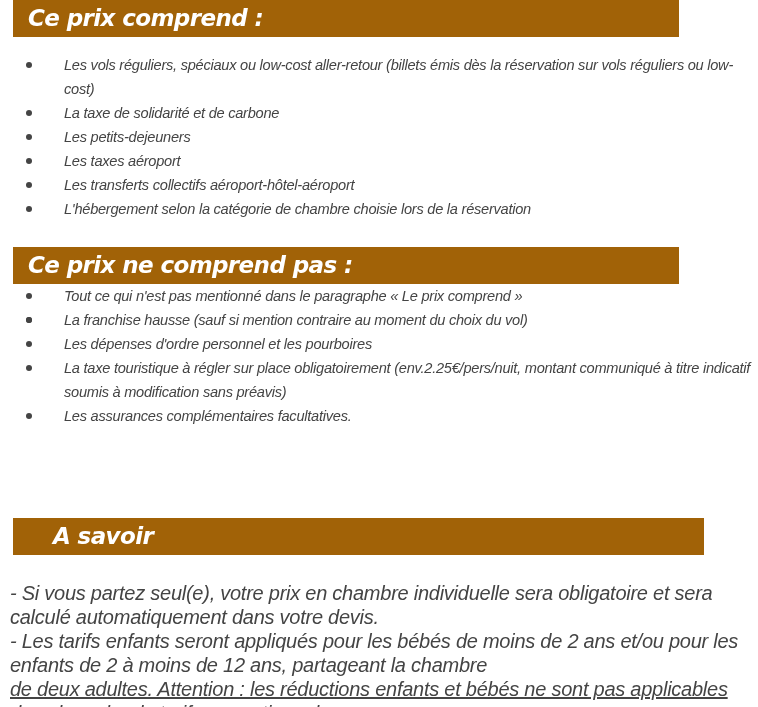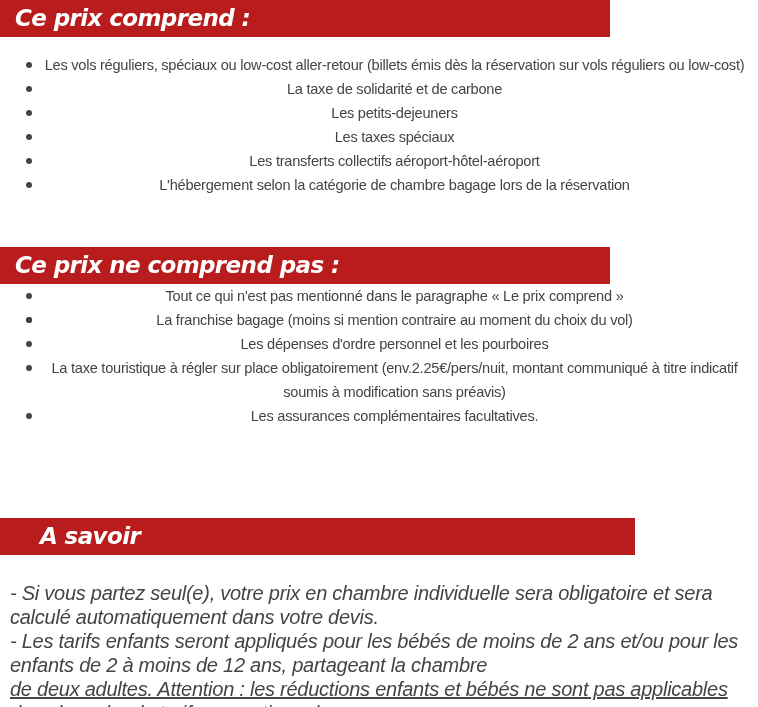--- a/index.html
+++ b/index.html
@@ -2,38 +2,38 @@
 <html><head>
 <meta charset="utf-8">
 <style>
   html, body { margin: 0; padding: 0; background: #ffffff; }
   body {
     width: 758px; height: 707px; overflow: hidden; position: relative;
     font-family: "Liberation Sans", sans-serif;
     color: #444444;
   }
   .section-header {
-    position: absolute; left: 0; width: 610px; height: 37px;
-    background: #b91c1c;
+    position: absolute; left: 13px; width: 666px; height: 37px;
+    background: #a16207;
   }
   .section-header h2 {
     margin: 0; padding: 0 0 0 15px;
     font-family: "DejaVu Sans", sans-serif;
     font-style: italic; font-weight: bold;
     font-size: 23px; line-height: 37px; color: #ffffff;
     letter-spacing: -0.6px;
   }
   ul.items {
     position: absolute; left: 0; margin: 0; padding: 0; list-style: none;
     width: 758px;
   }
   ul.items li {
-    position: relative; padding-left: 35px; padding-right: 4px;
-    font-size: 14.6px; line-height: 24px;
-    letter-spacing: -0.25px; color: #444444; text-align: center;
+    position: relative; padding-left: 64px; padding-right: 4px;
+    font-style: italic; font-size: 14.6px; line-height: 24px;
+    letter-spacing: -0.25px; color: #444444;
   }
   ul.items li .bullet {
     position: absolute; left: 26px; top: 9px;
     width: 6px; height: 6px; border-radius: 50%; background: #444444;
   }
   .para {
     position: absolute; left: 0; width: 758px; margin: 10px;
     font-style: italic; font-size: 20px; line-height: 24px;
     letter-spacing: -0.25px; color: #444444;
   }
@@ -41,32 +41,32 @@
 </head>
 <body>
 
 <div class="section-header" style="top:0;">
   <h2>Ce prix comprend :</h2>
 </div>
 <ul class="items" style="top:53px;">
   <li><span class="bullet"></span><span>Les vols réguliers, spéciaux ou low-cost aller-retour (billets émis dès la réservation sur vols réguliers ou low-cost)</span></li>
   <li><span class="bullet"></span><span>La taxe de solidarité et de carbone</span></li>
   <li><span class="bullet"></span><span>Les petits-dejeuners</span></li>
-  <li><span class="bullet"></span><span>Les taxes spéciaux</span></li>
+  <li><span class="bullet"></span><span>Les taxes aéroport</span></li>
   <li><span class="bullet"></span><span>Les transferts collectifs aéroport-hôtel-aéroport</span></li>
-  <li><span class="bullet"></span><span>L'hébergement selon la catégorie de chambre bagage lors de la réservation</span></li>
+  <li><span class="bullet"></span><span>L'hébergement selon la catégorie de chambre choisie lors de la réservation</span></li>
 </ul>
 
 <div class="section-header" style="top:247px;">
   <h2>Ce prix ne comprend pas :</h2>
 </div>
 <ul class="items" style="top:284px;">
   <li><span class="bullet"></span><span>Tout ce qui n'est pas mentionné dans le paragraphe « Le prix comprend »</span></li>
   <li><span class="bullet"></span></li>
-  <li><span class="bullet"></span><span>La franchise bagage (moins si mention contraire au moment du choix du vol)</span></li>
+  <li><span class="bullet"></span><span>La franchise hausse (sauf si mention contraire au moment du choix du vol)</span></li>
   <li><span class="bullet"></span><span>Les dépenses d'ordre personnel et les pourboires</span></li>
   <li><span class="bullet"></span><span>La taxe touristique à régler sur place obligatoirement (env.2.25€/pers/nuit, montant communiqué à titre indicatif soumis à modification sans préavis)</span></li>
   <li><span class="bullet"></span><span>Les assurances complémentaires facultatives.</span></li>
 </ul>
 
 <div class="section-header" style="top:518px;padding-left:25px;">
   <h2>A savoir</h2>
 </div>
 <p class="para" style="top:571px;">- Si vous partez seul(e), votre prix en chambre individuelle sera obligatoire et sera calculé automatiquement dans votre devis.</p>
 <p class="para" style="top:619px;">- Les tarifs enfants seront appliqués pour les bébés de moins de 2 ans et/ou pour les enfants de 2 à moins de 12 ans, partageant la chambre</p>

